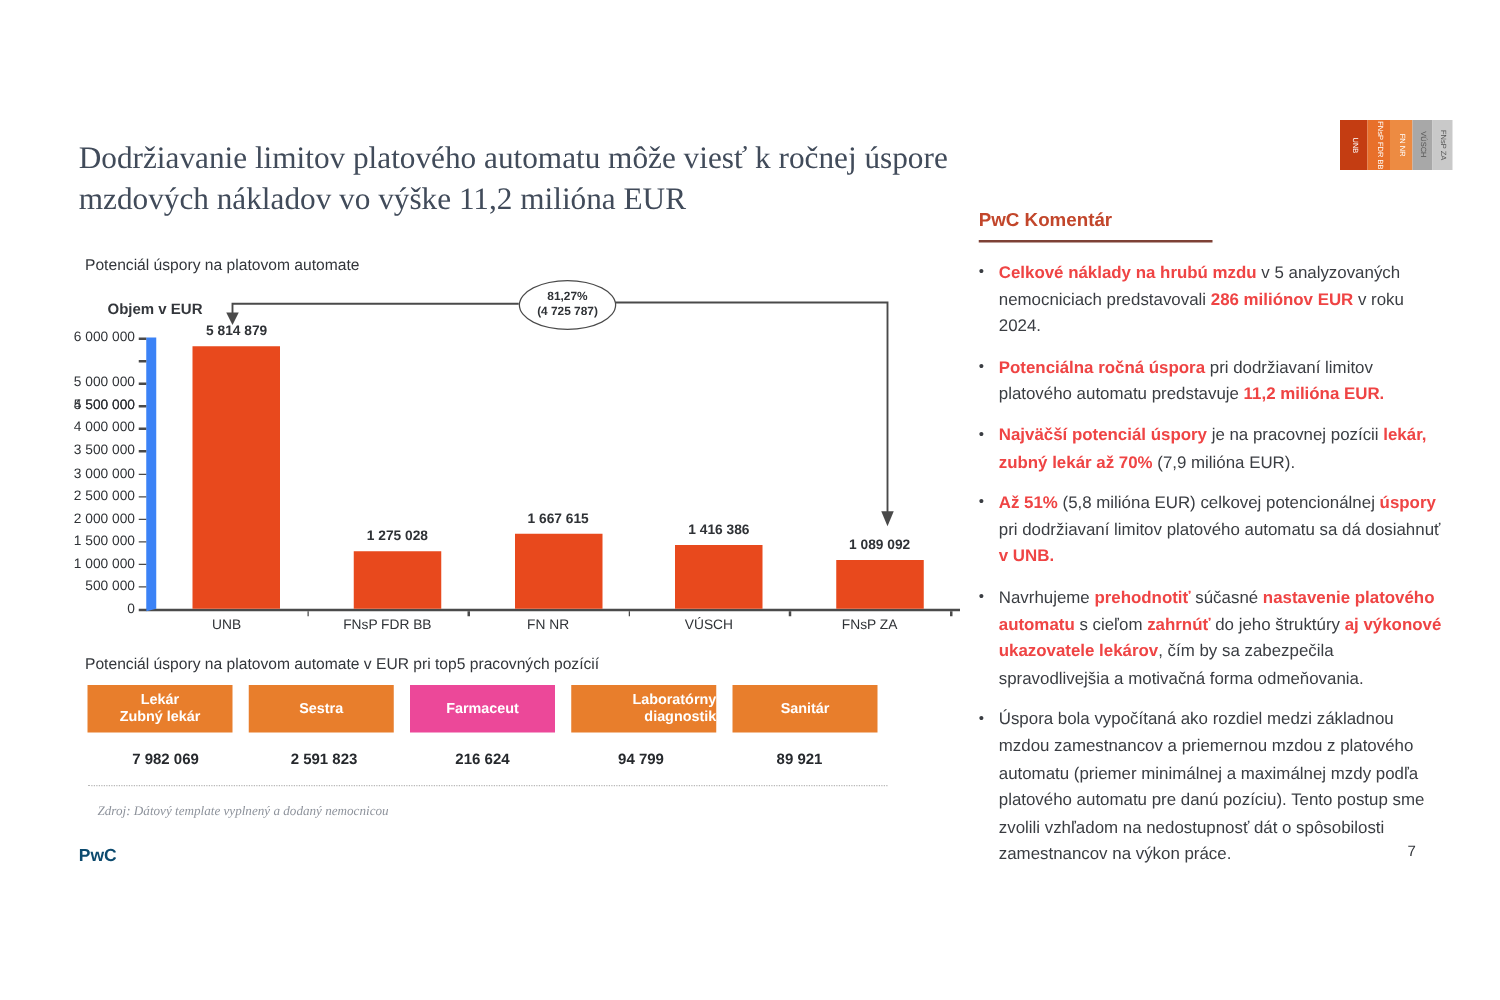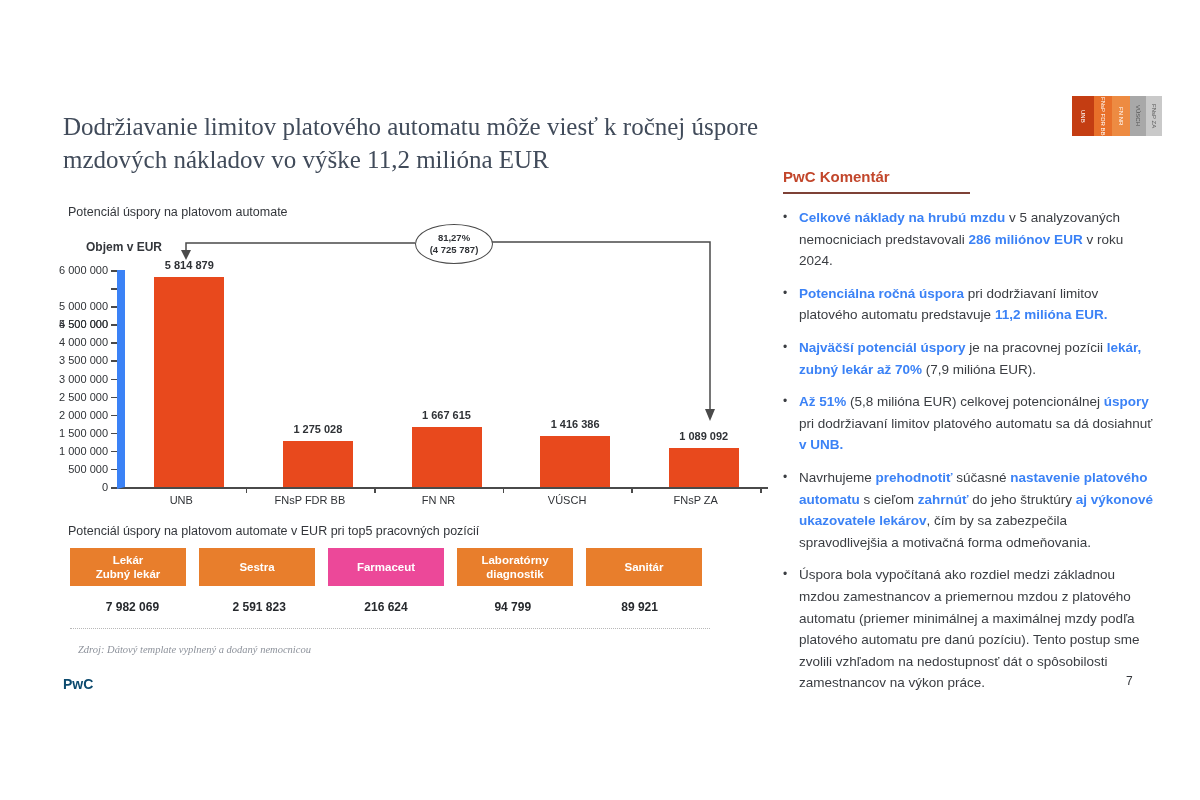--- a/index.html
+++ b/index.html
@@ -46,21 +46,21 @@
   .source{position:absolute;left:78px;top:644px;font-family:"Liberation Serif",serif;
           font-style:italic;font-size:10.5px;color:#8d929b;}
   .pwc-footer{position:absolute;left:63px;top:676px;font-size:14px;font-weight:bold;color:#0c4a6e;}
   .page-num{position:absolute;left:1126px;top:674px;font-size:12px;color:#33363b;}
   
   .comment{position:absolute;left:783px;top:168px;width:372px;}
   .comment-heading{font-size:15px;font-weight:bold;margin:0 0 7px 0;}
   .comment-rule{width:187px;height:2px;margin-bottom:13px;}
   .bullet{display:flex;margin-bottom:11px;font-size:13.5px;line-height:1.6;color:#3a3d42;}
   .bullet .dot{width:16px;flex:none;font-size:12px;padding-top:1px;color:#3a3d42;}
-  .bullet b{color:#3b82f6;}
+  .bullet b{color:#ef4444;}
 </style>
 </head>
 <body>
 
 <div class="slide">
 
   <div class="title">
     <span>Dodržiavanie limitov platového automatu môže viesť k ročnej úspore</span><br>
     <span>mzdových nákladov vo výške 11,2 milióna EUR</span>
   </div>
@@ -121,21 +121,21 @@
     <polygon points="705,409 715,409 710,421" fill="#4a4a4a"></polygon>
   </svg>
 
   <div class="table-title">Potenciál úspory na platovom automate v EUR pri top5 pracovných pozícií</div>
   <div class="ptable">
     <div class="hrow" id="thead">
         <div class="hcell" style="background: rgb(232, 126, 44);">Lekár
 Zubný lekár</div>
         <div class="hcell" style="background: rgb(232, 126, 44);">Sestra</div>
         <div class="hcell" style="background: #ec4899;">Farmaceut</div>
-        <div class="hcell" style="background: rgb(232, 126, 44);">Laboratórny diagnostik</div>
+        <div class="hcell" style="background: rgb(232, 126, 44); text-align: right;">Laboratórny diagnostik</div>
         <div class="hcell" style="background: rgb(232, 126, 44);">Sanitár</div>
       </div>
     <div class="vrow" id="tvals">
         <div class="vcell">7 982 069</div>
         <div class="vcell">2 591 823</div>
         <div class="vcell">216 624</div>
         <div class="vcell">94 799</div>
         <div class="vcell">89 921</div>
       </div>
   </div>

